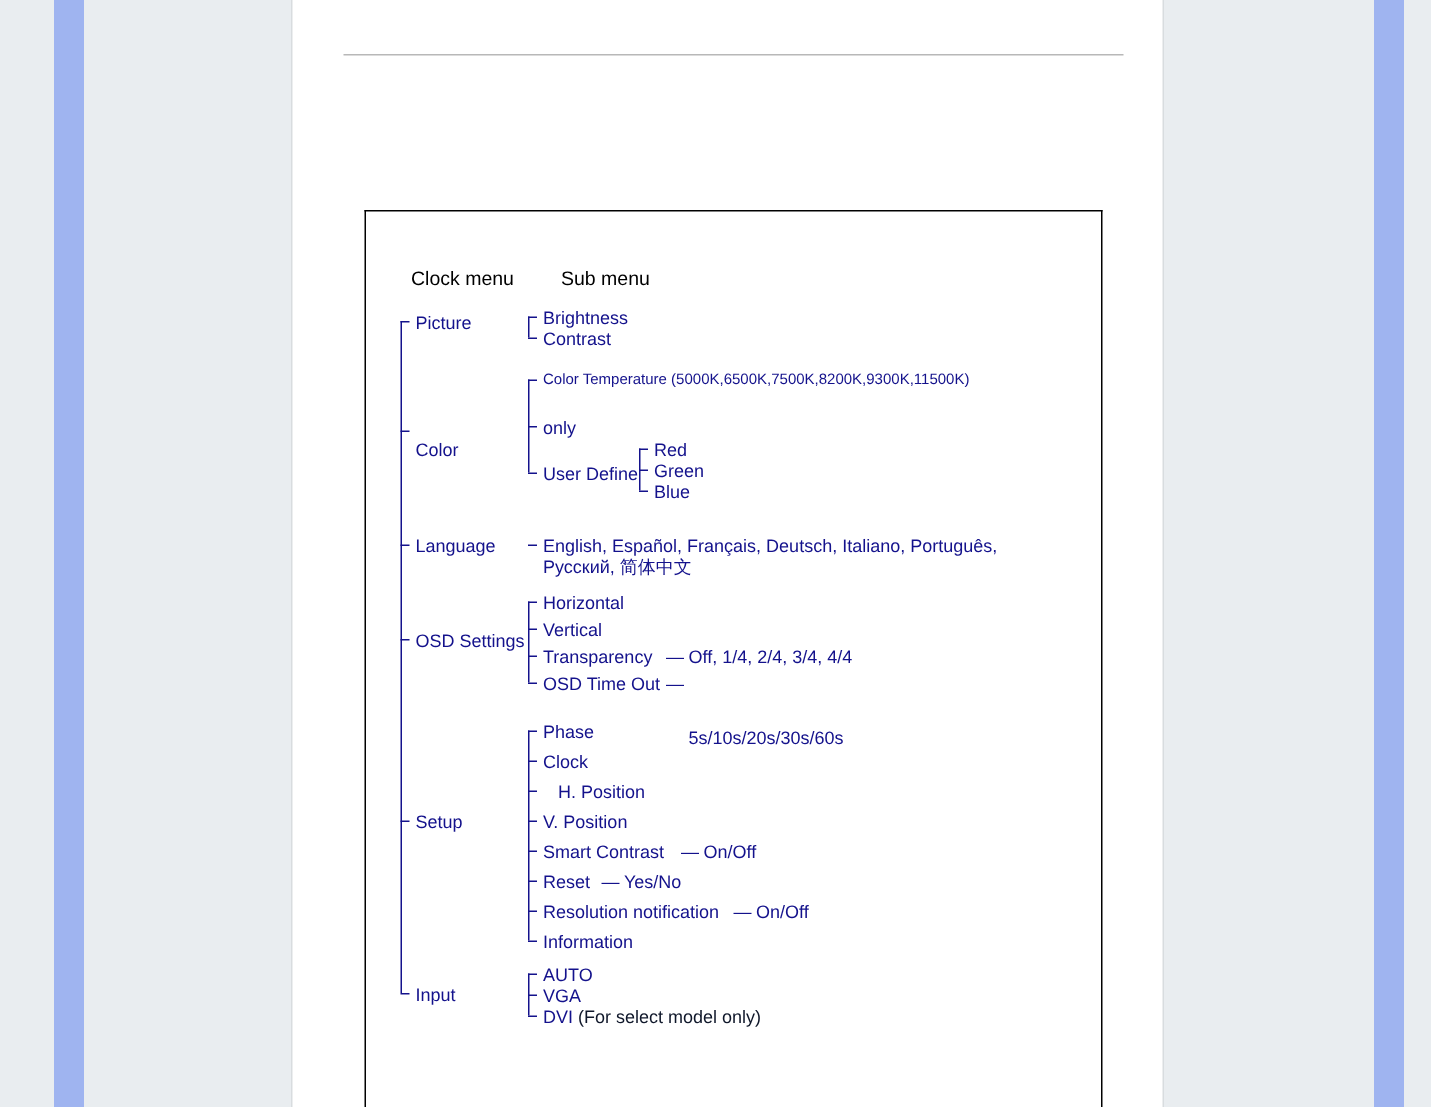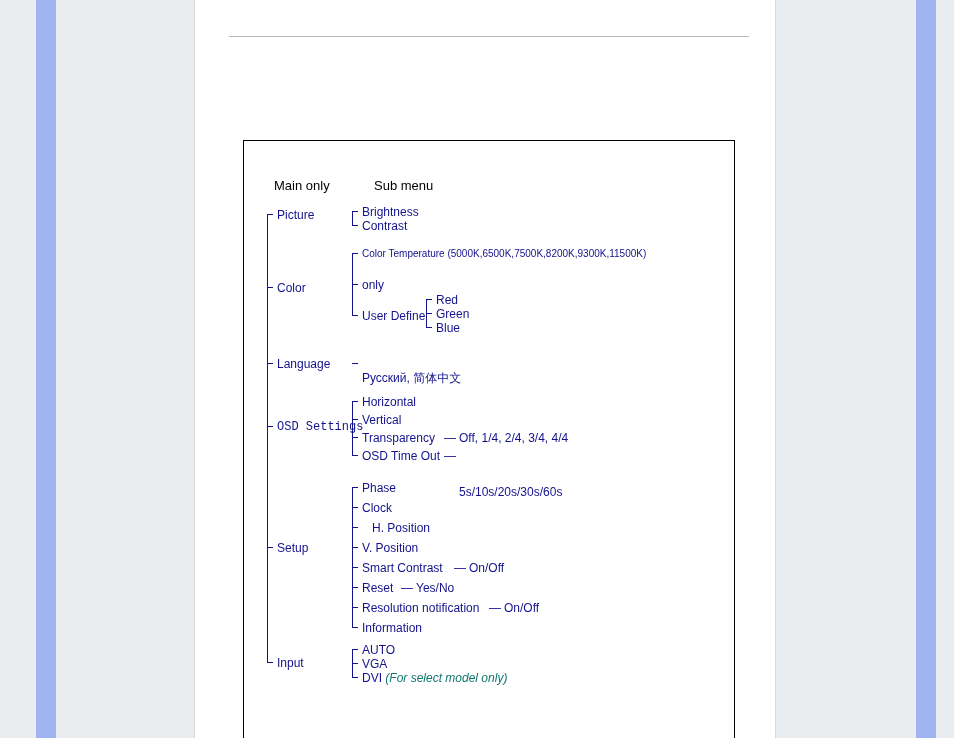--- a/index.html
+++ b/index.html
@@ -38,72 +38,73 @@
     width:490px;height:598px;
     border:1px solid #000;
     border-bottom:none;
     background:#fff;
   }
   .d{position:absolute;line-height:14px;white-space:nowrap;}
   .hdr{color:#000;font-size:13px;}
   .tree, .treetick, .treev{position:absolute;}
   .treev{width:0;border-left:1px solid #14128c;}
   .treetick{height:0;border-top:1px solid #14128c;}
-  .note{font-style:italic;color:#0f766e;}
+  .note{color:#0f172a;}
 </style>
 </head>
 <body>
 
 <div class="stage">
   <div class="blue-strip-left"></div>
   <div class="blue-strip-right"></div>
 
   <div class="page">
     <div class="hr-top"></div>
 
     <div class="diagram-frame">
 
-      <span class="d hdr" style="left:30px;top:38px;">Main only</span>
+      <span class="d hdr" style="left:30px;top:38px;">Clock menu</span>
       <span class="d hdr" style="left:130px;top:38px;">Sub menu</span>
 
       <div class="treev" style="left:23px;top:73px;height:448px;"></div>
 
       <div class="treetick" style="left:23px;top:73px;width:6px;"></div>
       <span class="d" style="left:33px;top:67px;">Picture</span>
       <div class="treev" style="left:108px;top:70px;height:14px;"></div>
       <div class="treetick" style="left:108px;top:70px;width:6px;"></div>
       <div class="treetick" style="left:108px;top:84px;width:6px;"></div>
       <span class="d" style="left:118px;top:64px;">Brightness</span>
       <span class="d" style="left:118px;top:78px;">Contrast</span>
 
       <div class="treetick" style="left:23px;top:146px;width:6px;"></div>
-      <span class="d" style="left:33px;top:140px;">Color</span>
+      <span class="d" style="left:33px;top:152px;">Color</span>
       <div class="treev" style="left:108px;top:112px;height:62px;"></div>
       <div class="treetick" style="left:108px;top:112px;width:6px;"></div>
       <span class="d" style="left:118px;top:106px;font-size:10px;">Color Temperature (5000K,6500K,7500K,8200K,9300K,11500K)</span>
       <div class="treetick" style="left:108px;top:143px;width:6px;"></div>
       <span class="d" style="left:118px;top:137px;">only</span>
       <div class="treetick" style="left:108px;top:174px;width:6px;"></div>
       <span class="d" style="left:118px;top:168px;">User Define</span>
 
       <div class="treev" style="left:182px;top:158px;height:28px;"></div>
       <div class="treetick" style="left:182px;top:158px;width:6px;"></div>
       <div class="treetick" style="left:182px;top:172px;width:6px;"></div>
       <div class="treetick" style="left:182px;top:186px;width:6px;"></div>
       <span class="d" style="left:192px;top:152px;">Red</span>
       <span class="d" style="left:192px;top:166px;">Green</span>
       <span class="d" style="left:192px;top:180px;">Blue</span>
 
       <div class="treetick" style="left:23px;top:222px;width:6px;"></div>
       <span class="d" style="left:33px;top:216px;">Language</span>
       <div class="treetick" style="left:108px;top:222px;width:6px;"></div>
+      <span class="d" style="left:118px;top:216px;white-space:normal;width:320px;">English, Español, Français, Deutsch, Italiano, Português,</span>
       <span class="d" style="left:118px;top:230px;">Русский, 简体中文</span>
 
       <div class="treetick" style="left:23px;top:285px;width:6px;"></div>
-      <span class="d" style="left:33px;top:279px;font-family:Liberation Mono, monospace;">OSD Settings</span>
+      <span class="d" style="left:33px;top:279px;">OSD Settings</span>
       <div class="treev" style="left:108px;top:260px;height:54px;"></div>
       <div class="treetick" style="left:108px;top:260px;width:6px;"></div>
       <span class="d" style="left:118px;top:254px;">Horizontal</span>
       <div class="treetick" style="left:108px;top:278px;width:6px;"></div>
       <span class="d" style="left:118px;top:272px;">Vertical</span>
       <div class="treetick" style="left:108px;top:296px;width:6px;"></div>
       <span class="d" style="left:118px;top:290px;">Transparency</span>
       <span class="d" style="left:200px;top:290px;">—</span>
       <span class="d" style="left:215px;top:290px;">Off, 1/4, 2/4, 3/4, 4/4</span>
       <div class="treetick" style="left:108px;top:314px;width:6px;"></div>

